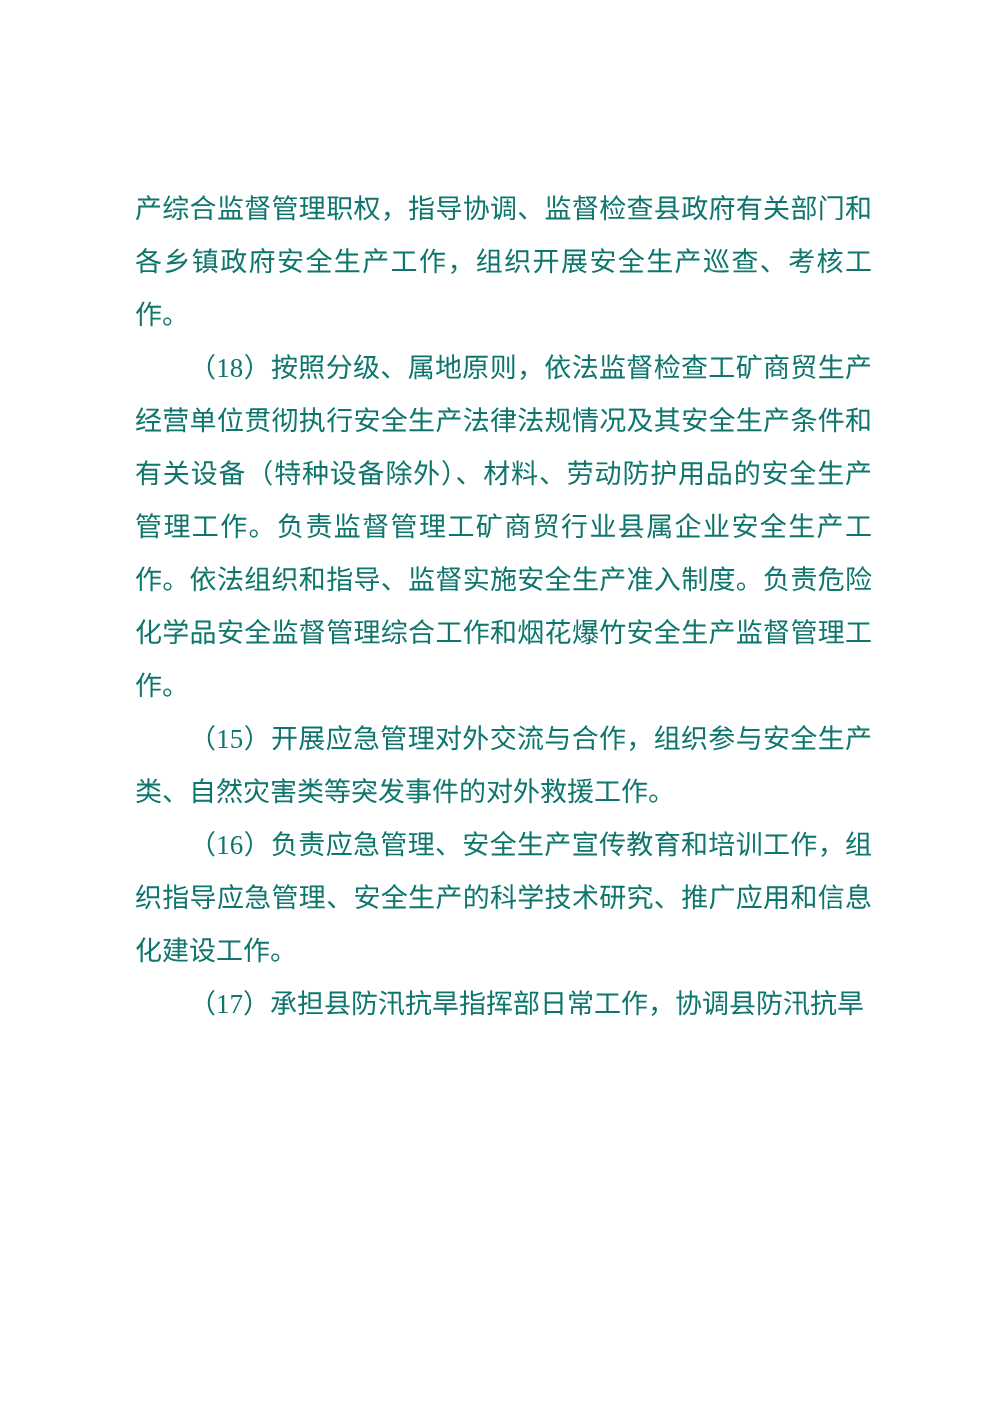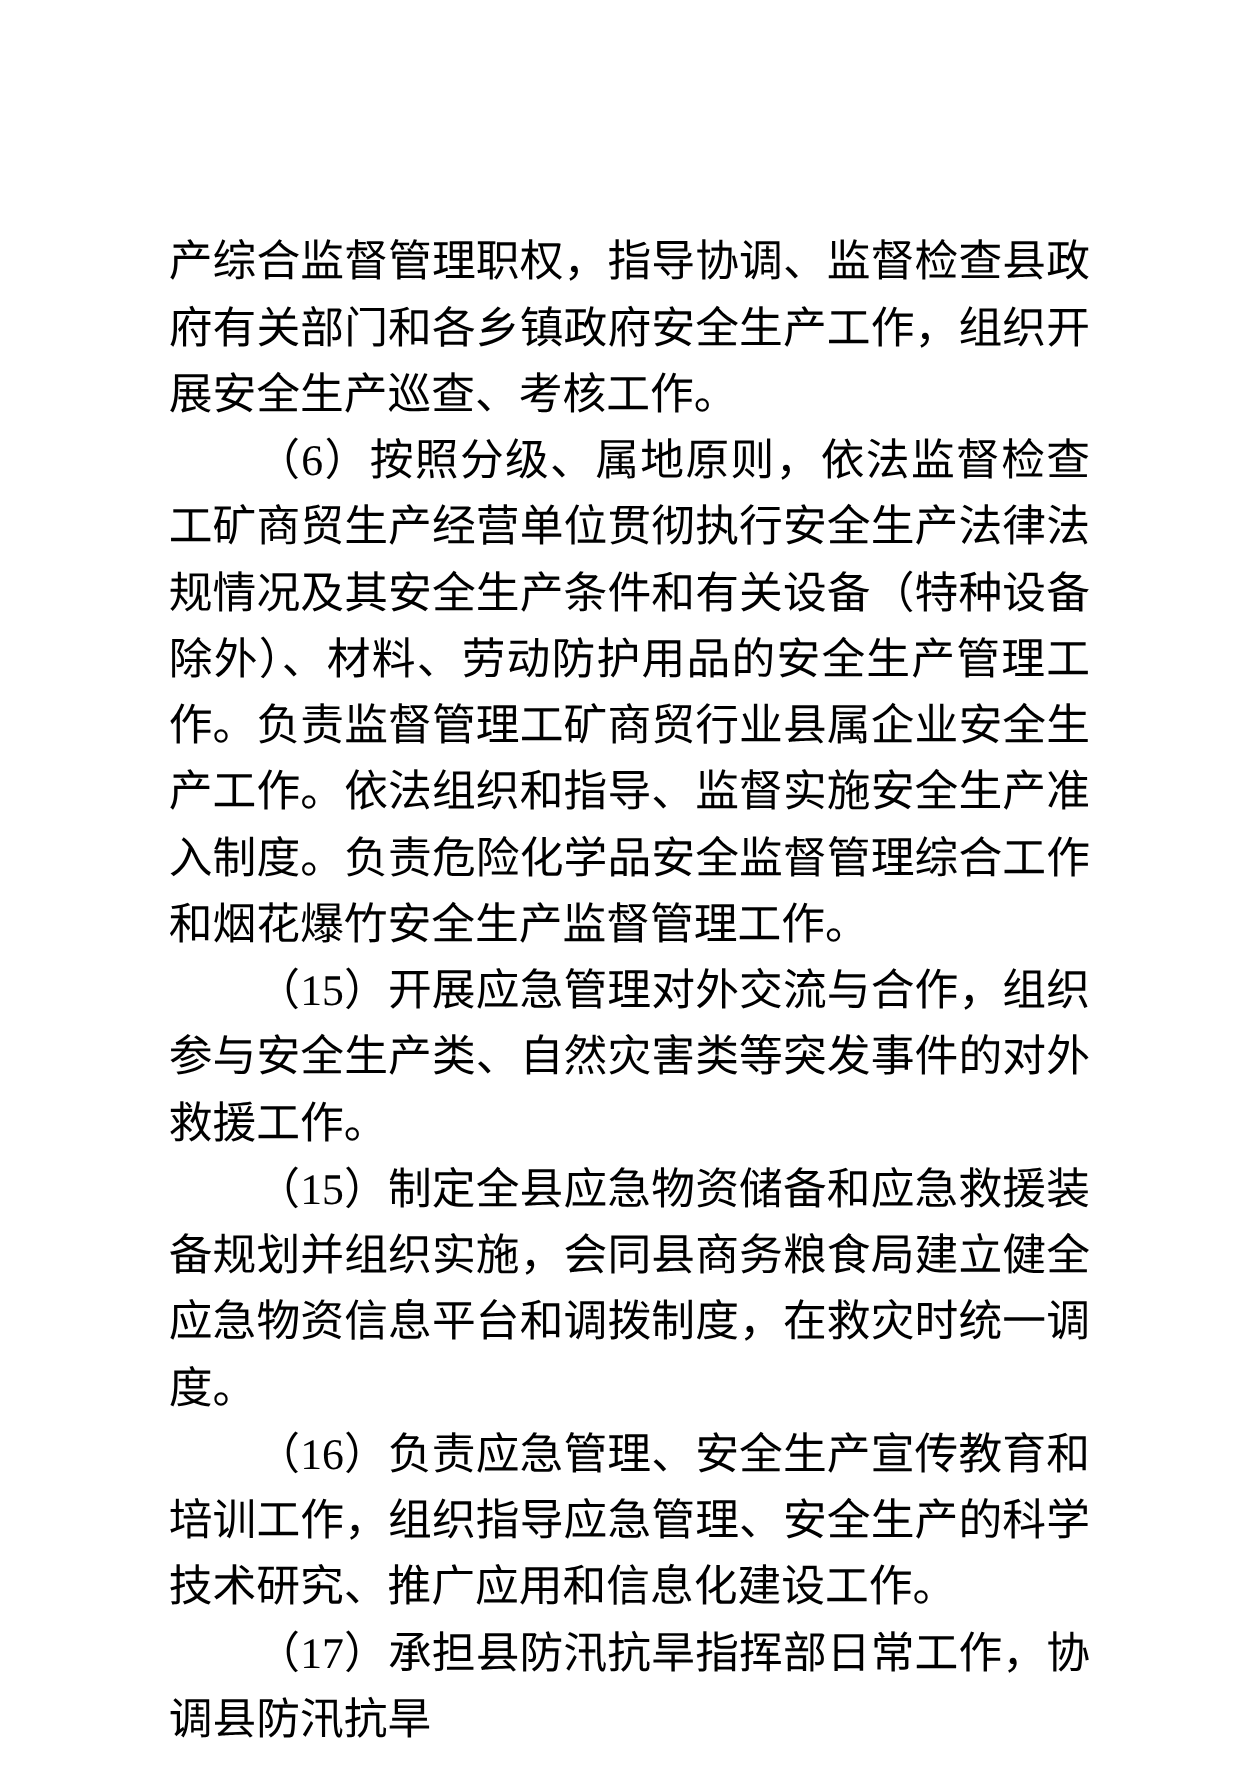--- a/index.html
+++ b/index.html
@@ -12,40 +12,39 @@
     width: 1000px;
     height: 1414px;
     margin: 0 auto;
     background: #ffffff;
     overflow: hidden;
     box-sizing: border-box;
     padding: 183px 130px 0 135px;
   }
   .doc-body {
     width: 737px;
-    color: #000000;
+    color: #0f766e;
     font-family: "Liberation Serif", "DejaVu Serif", serif;
-    font-size: 35px;
+    font-size: 27px;
     line-height: 53px;
   }
   .doc-body p {
     margin: 0;
     text-align: justify;
     text-justify: inter-ideograph;
     word-break: break-all;
   }
   .doc-body p.indent {
     text-indent: 2em;
   }
 </style>
 </head>
 <body>
 
 <div class="page">
   <div class="doc-body">
     <p>产综合监督管理职权，指导协调、监督检查县政府有关部门和各乡镇政府安全生产工作，组织开展安全生产巡查、考核工作。</p>
-    <p class="indent">（6）按照分级、属地原则，依法监督检查工矿商贸生产经营单位贯彻执行安全生产法律法规情况及其安全生产条件和有关设备（特种设备除外）、材料、劳动防护用品的安全生产管理工作。负责监督管理工矿商贸行业县属企业安全生产工作。依法组织和指导、监督实施安全生产准入制度。负责危险化学品安全监督管理综合工作和烟花爆竹安全生产监督管理工作。</p>
+    <p class="indent">（18）按照分级、属地原则，依法监督检查工矿商贸生产经营单位贯彻执行安全生产法律法规情况及其安全生产条件和有关设备（特种设备除外）、材料、劳动防护用品的安全生产管理工作。负责监督管理工矿商贸行业县属企业安全生产工作。依法组织和指导、监督实施安全生产准入制度。负责危险化学品安全监督管理综合工作和烟花爆竹安全生产监督管理工作。</p>
     <p class="indent">（15）开展应急管理对外交流与合作，组织参与安全生产类、自然灾害类等突发事件的对外救援工作。</p>
-    <p class="indent">（15）制定全县应急物资储备和应急救援装备规划并组织实施，会同县商务粮食局建立健全应急物资信息平台和调拨制度，在救灾时统一调度。</p>
     <p class="indent">（16）负责应急管理、安全生产宣传教育和培训工作，组织指导应急管理、安全生产的科学技术研究、推广应用和信息化建设工作。</p>
     <p class="indent">（17）承担县防汛抗旱指挥部日常工作，协调县防汛抗旱</p>
   </div>
 </div>
 
 </body></html>

